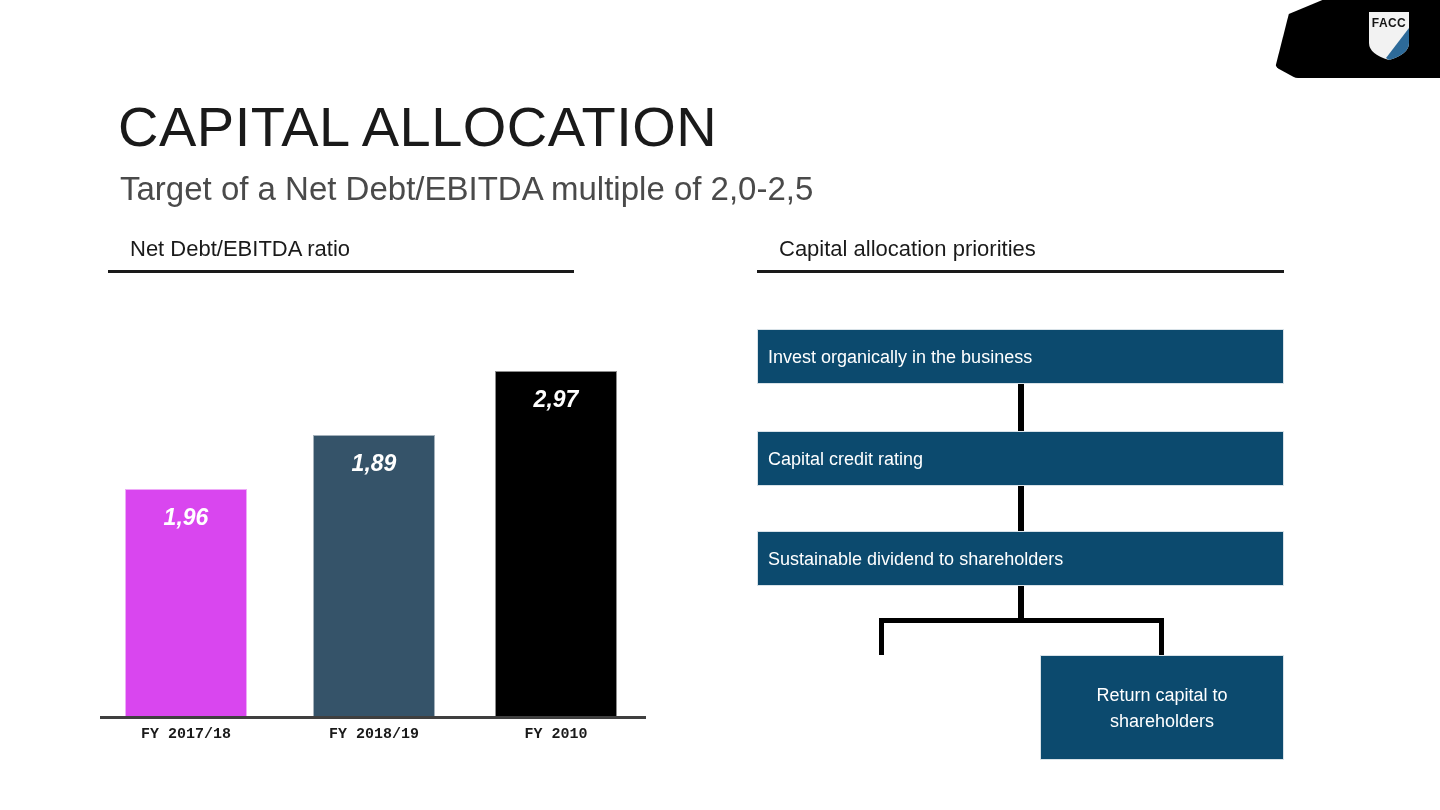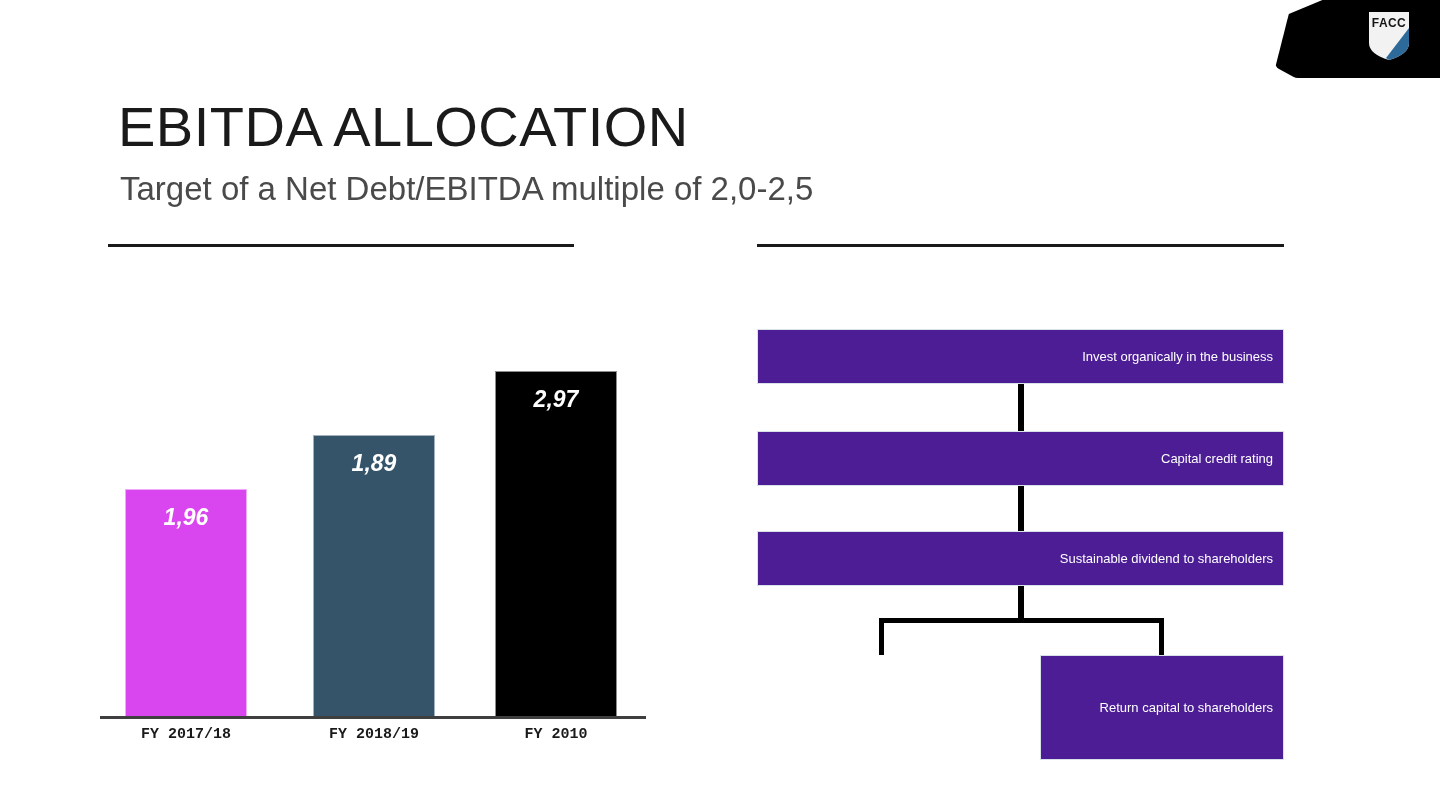--- a/index.html
+++ b/index.html
@@ -156,28 +156,28 @@
   .flow {
     position: absolute;
     left: 757px;
     top: 329px;
     width: 527px;
     height: 440px;
   }
   .flow-box {
     position: absolute;
     box-sizing: border-box;
-    background: #4c1d95;
+    background: #0c4a6e;
     border: 1px solid #d8e2e8;
     color: #ffffff;
     display: flex;
     align-items: center;
-    justify-content: flex-end;
+    justify-content: flex-start;
     text-align: center;
-    font-size: 13px;
+    font-size: 18px;
     line-height: 26px;
     font-weight: 400;
     padding: 4px 10px;
   }
   .connector {
     position: absolute;
     background: #000000;
   }
 </style>
 </head>
@@ -187,28 +187,30 @@
   <div class="brand-corner-shape"></div>
   <div class="brand-logo">
     <svg width="46" height="52" viewBox="0 0 46 52" aria-hidden="true">
       <path d="M3 2 H43 V33 Q43 44 23 50 Q3 44 3 33 Z" fill="#f2f2f2"></path>
       <path d="M43 18 V33 Q43 44 23 50 L20 48 Z" fill="#2d6a99"></path>
       <text x="23" y="17" text-anchor="middle" font-family="'Liberation Sans', sans-serif" font-size="12" font-weight="bold" fill="#141414" letter-spacing="0.4">FACC</text>
     </svg>
   </div>
 </div>
 
-<div class="slide-title">EBITDA ALLOCATION</div>
+<div class="slide-title">CAPITAL ALLOCATION</div>
 <div class="slide-subtitle">Target of a Net Debt/EBITDA multiple of 2,0-2,5</div>
 
 <div class="section" id="section-chart">
+  <div class="section-heading">Net Debt/EBITDA ratio</div>
   <div class="section-rule"></div>
 </div>
 
 <div class="section" id="section-priorities">
+  <div class="section-heading">Capital allocation priorities</div>
   <div class="section-rule"></div>
 </div>
 
 <div class="chart">
   <div class="chart-plot">
     <div class="bar-group" style="left:25px; width:122px;">
       <div class="bar" style="height: 229px; background: #d946ef;">
         <div class="bar-value">1,96</div>
       </div>
     </div>

